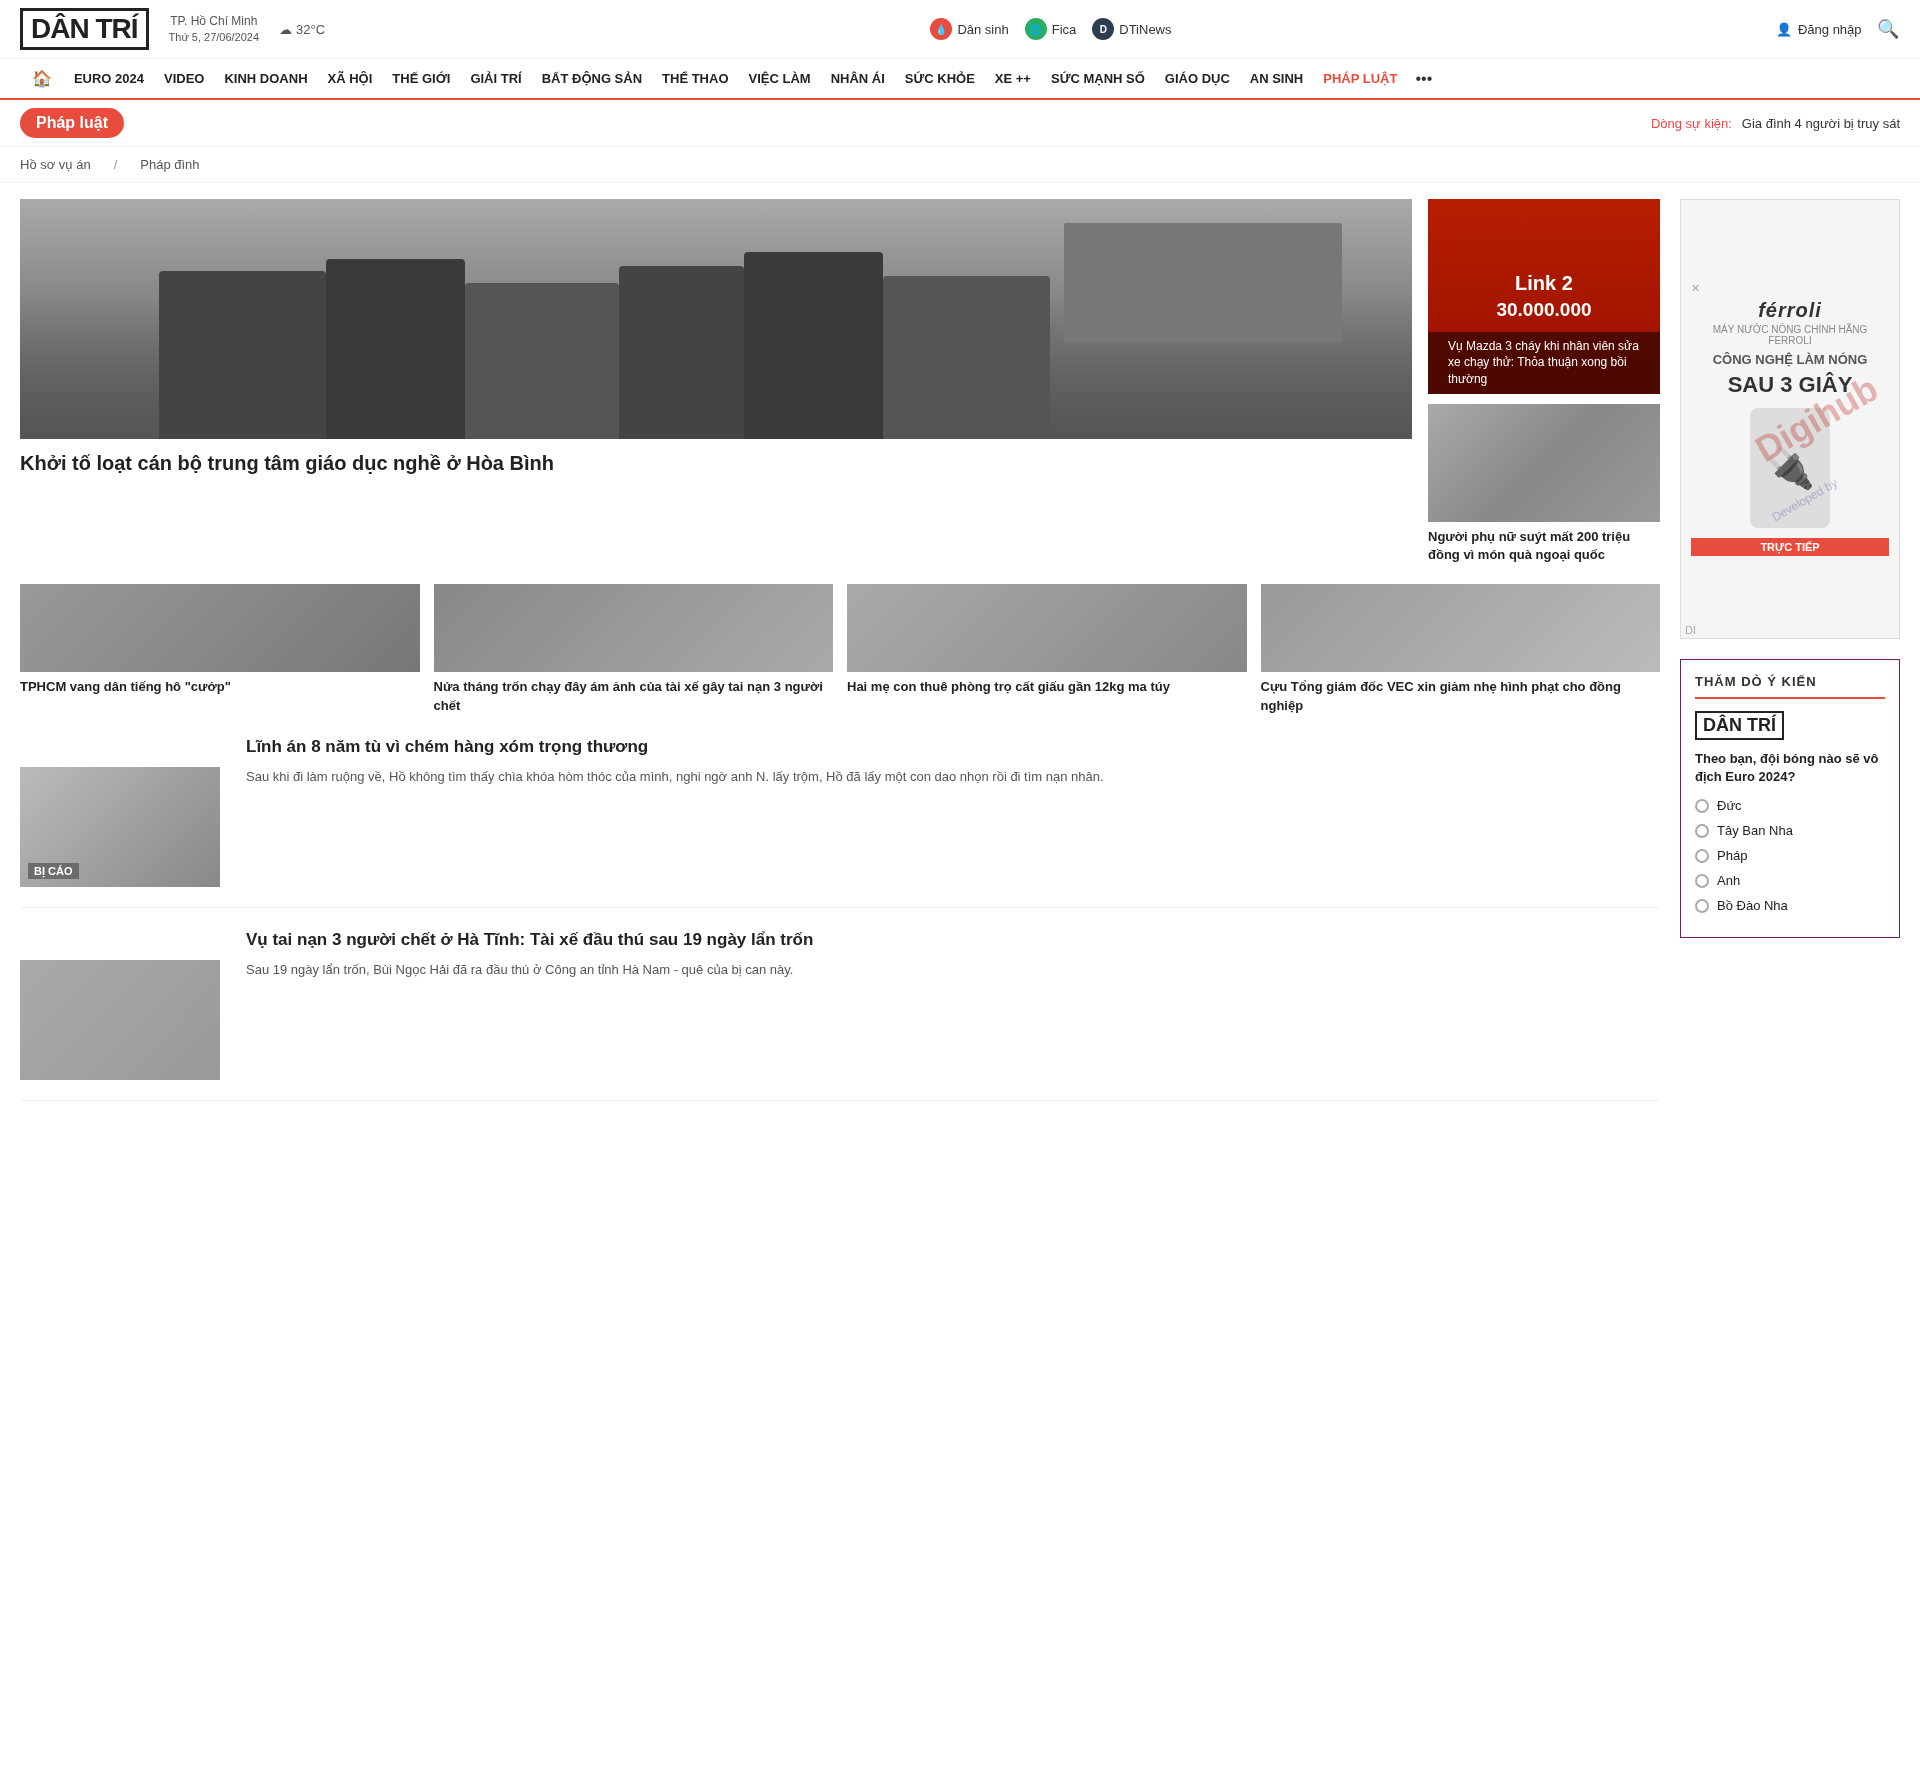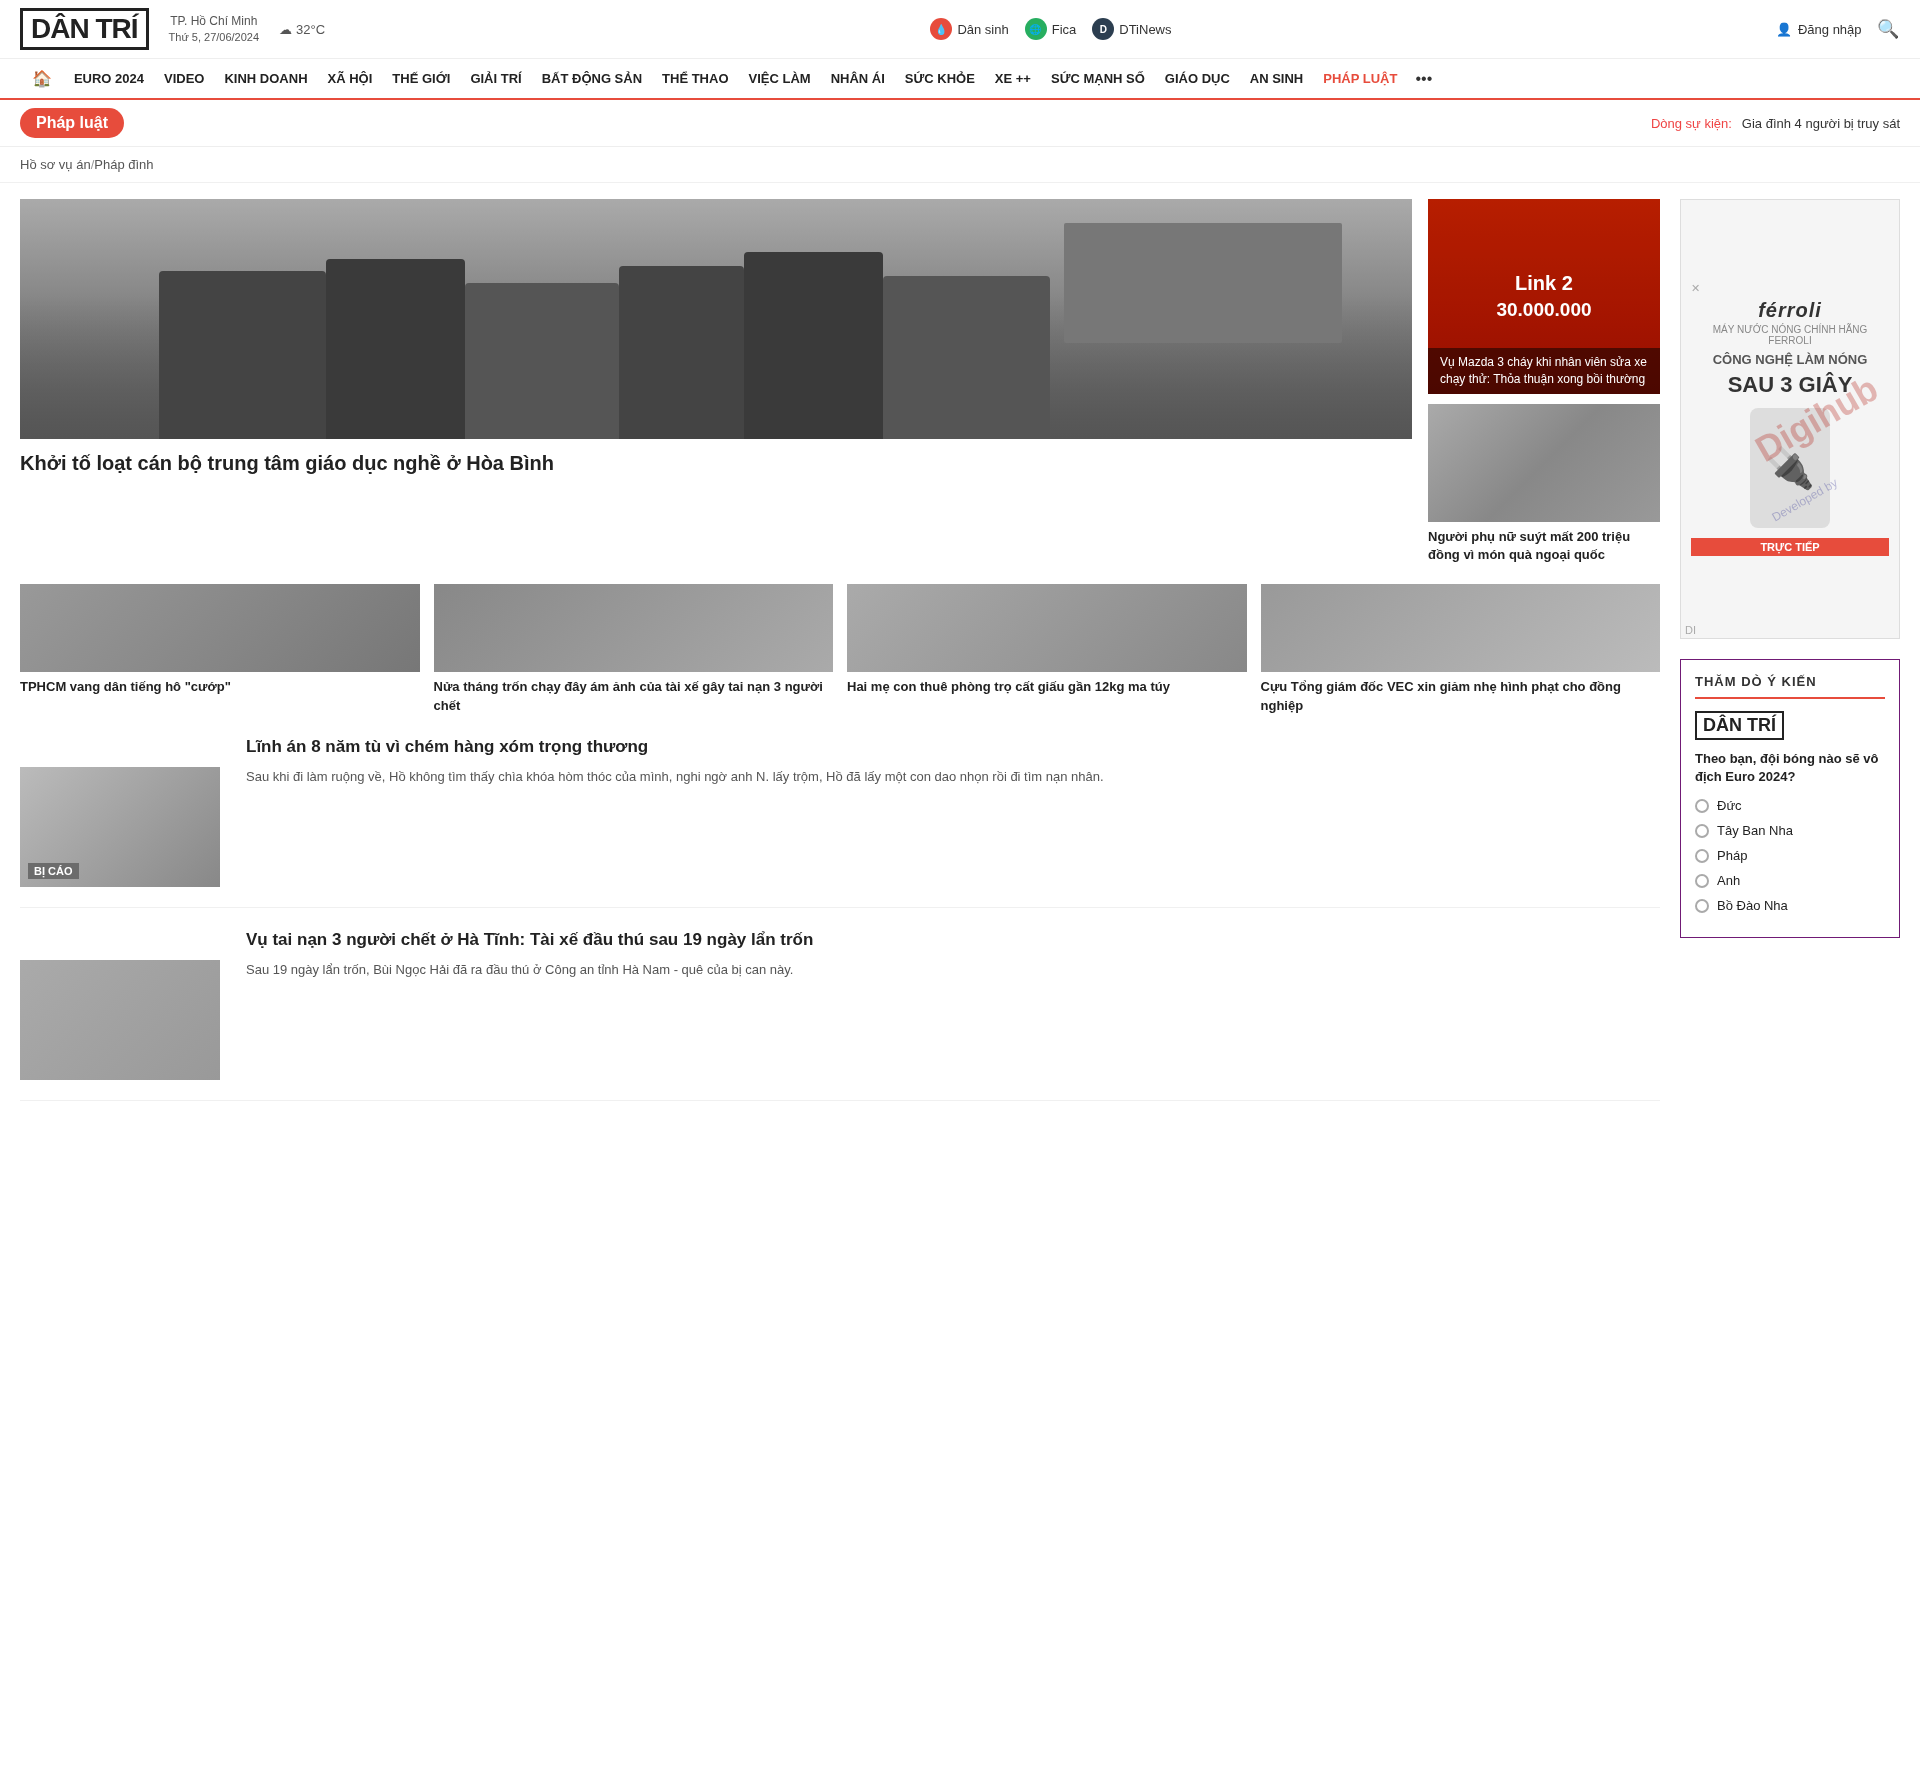--- a/index.html
+++ b/index.html
@@ -27,21 +27,21 @@
     .nav-more { padding: 10px 8px; font-size: 16px; cursor: pointer; color: #333; }
 
     
     .cat-header { display: flex; align-items: center; justify-content: space-between; padding: 8px 20px; border-bottom: 1px solid #eee; background: #fff; }
     .cat-label { background: #e74c3c; color: #fff; padding: 6px 16px; border-radius: 20px; font-size: 16px; font-weight: 700; }
     .breaking-news { display: flex; align-items: center; gap: 10px; font-size: 13px; }
     .breaking-label { color: #ef4444; font-weight: 400; }
     .breaking-text { color: #333; }
 
     
-    .breadcrumb { display: flex; align-items: center; gap: 0; padding: 10px 20px; font-size: 13px; color: #555; border-bottom: 1px solid #f0f0f0; }
+    .breadcrumb { display: flex; align-items: center; gap: 23px; padding: 10px 20px; font-size: 13px; color: #555; border-bottom: 1px solid #f0f0f0; }
     .breadcrumb a { color: #555; text-decoration: none; cursor: pointer; }
     .breadcrumb-sep { color: #999; }
 
     
     .main { display: flex; gap: 20px; padding: 16px 20px; }
     .content-area { flex: 1; }
     .sidebar { width: 220px; flex-shrink: 0; }
 
     
     .featured { display: flex; gap: 16px; margin-bottom: 20px; }
@@ -189,21 +189,21 @@
 
       <div class="featured-side">
 
         <div class="feat-side-top">
           <div style="width:100%;height:100%;background:linear-gradient(to bottom, #cc2200, #aa1100);position:absolute;top:0;left:0;"></div>
           <div style="position:absolute;top:0;left:0;right:0;bottom:0;background:rgba(0,0,0,0.1);"></div>
           <div style="position:relative;z-index:1;text-align:center;padding:16px;">
             <div style="font-size:20px;font-weight:700;color:#fff;">Link 2</div>
             <div style="font-size:19px;font-weight:900;color:#fff;margin-top:4px;">30.000.000</div>
           </div>
-          <div style="position:absolute;bottom:0;left:0;right:0;background:rgba(0,0,0,0.5);padding:6px 12px;font-size:12px;color:#fff;line-height:1.4;">Vụ Mazda 3 cháy khi nhân viên sửa xe chạy thử: Thỏa thuận xong bồi thường</div>
+          <div style="position:absolute;bottom:0;left:0;right:0;background:rgba(0,0,0,0.5);padding:6px 20px;font-size:12px;color:#fff;line-height:1.4;">Vụ Mazda 3 cháy khi nhân viên sửa xe chạy thử: Thỏa thuận xong bồi thường</div>
         </div>
 
         <div>
           <div style="width:100%;height:118px;background:linear-gradient(135deg,#aaa,#888,#999);" class="img-bw"></div>
           <div class="side-bottom-caption">Người phụ nữ suýt mất 200 triệu đồng vì món quà ngoại quốc</div>
         </div>
       </div>
     </div>
 
     <div class="small-grid">

